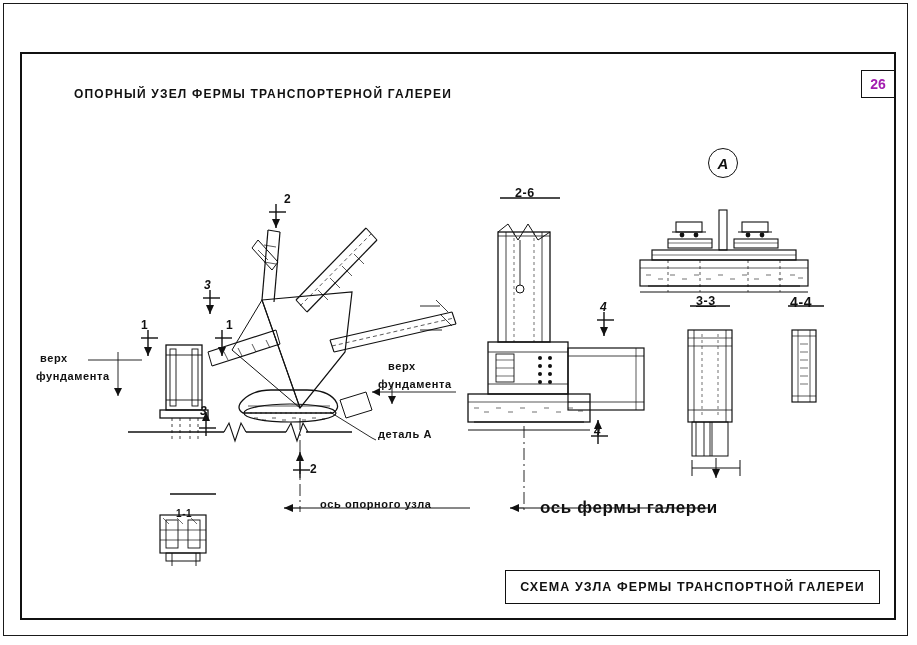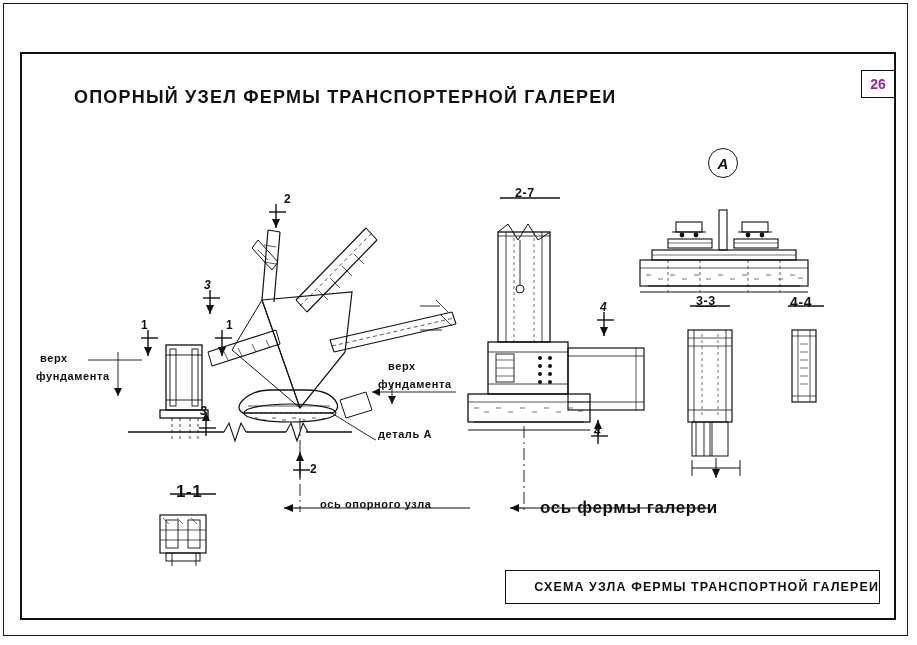--- a/index.html
+++ b/index.html
@@ -31,34 +31,34 @@
     border:1.6px solid #111;display:flex;align-items:center;justify-content:center;
     font-weight:bold;font-size:14px;color:#a21caf;box-sizing:border-box;
   }
   .circle-A{
     position:absolute;left:708px;top:148px;width:30px;height:30px;border:1.6px solid #111;
     border-radius:50%;display:flex;align-items:center;justify-content:center;
     font-weight:bold;font-style:italic;font-size:15px;color:#111;box-sizing:border-box;
   }
   .stamp{
     position:absolute;left:505px;top:570px;width:375px;height:34px;
-    border:1.6px solid #111;display:flex;align-items:center;justify-content:flex-end;
+    border:1.6px solid #111;display:flex;align-items:center;justify-content:center;
     box-sizing:border-box;
   }
   .stamp span{font-weight:bold;font-size:12.5px;letter-spacing:1.1px;color:#111;}
 </style>
 </head>
 <body>
 
 <div id="sheet">
 
   <div class="page-border"></div>
   <div class="frame"></div>
 
-  <div class="ttl" style="left:74px;top:87px;font-size:18px;">ОПОРНЫЙ УЗЕЛ ФЕРМЫ ТРАНСПОРТЕРНОЙ ГАЛЕРЕИ</div>
+  <div class="ttl" style="left:74px;top:87px;font-size:12px;">ОПОРНЫЙ УЗЕЛ ФЕРМЫ ТРАНСПОРТЕРНОЙ ГАЛЕРЕИ</div>
 
   <div class="page-num">26</div>
 
   <div class="circle-A">А</div>
 
   <div class="stamp">
     <span>СХЕМА УЗЛА ФЕРМЫ ТРАНСПОРТНОЙ ГАЛЕРЕИ</span>
   </div>
 
   <svg width="917" height="645">
@@ -297,18 +297,18 @@
 
   <div class="lbl" style="left:141px;top:318px;font-size:12px;">1</div>
   <div class="lbl" style="left:226px;top:318px;font-size:12px;">1</div>
   <div class="lbl" style="left:284px;top:192px;font-size:12px;">2</div>
   <div class="lbl" style="left:310px;top:462px;font-size:12px;">2</div>
   <div class="lbl" style="left:204px;top:278px;font-size:12px;font-style:italic;">3</div>
   <div class="lbl" style="left:200px;top:404px;font-size:12px;font-style:italic;">3</div>
   <div class="lbl" style="left:600px;top:300px;font-size:12px;font-style:italic;">4</div>
   <div class="lbl" style="left:594px;top:424px;font-size:12px;font-style:italic;">4</div>
 
-  <div class="lbl" style="left:176px;top:482px;font-size:17px;">1-1</div>
-  <div class="lbl" style="left:515px;top:186px;font-size:12.5px;">2-7</div>
+  <div class="lbl" style="left:176px;top:508px;font-size:10px;">1-1</div>
+  <div class="lbl" style="left:515px;top:186px;font-size:12.5px;">2-6</div>
   <div class="lbl" style="left:696px;top:294px;font-size:12.5px;text-decoration:underline;">3-3</div>
   <div class="lbl" style="left:790px;top:294px;font-size:14px;">4-4</div>
 
 </div>
 
 </body></html>

